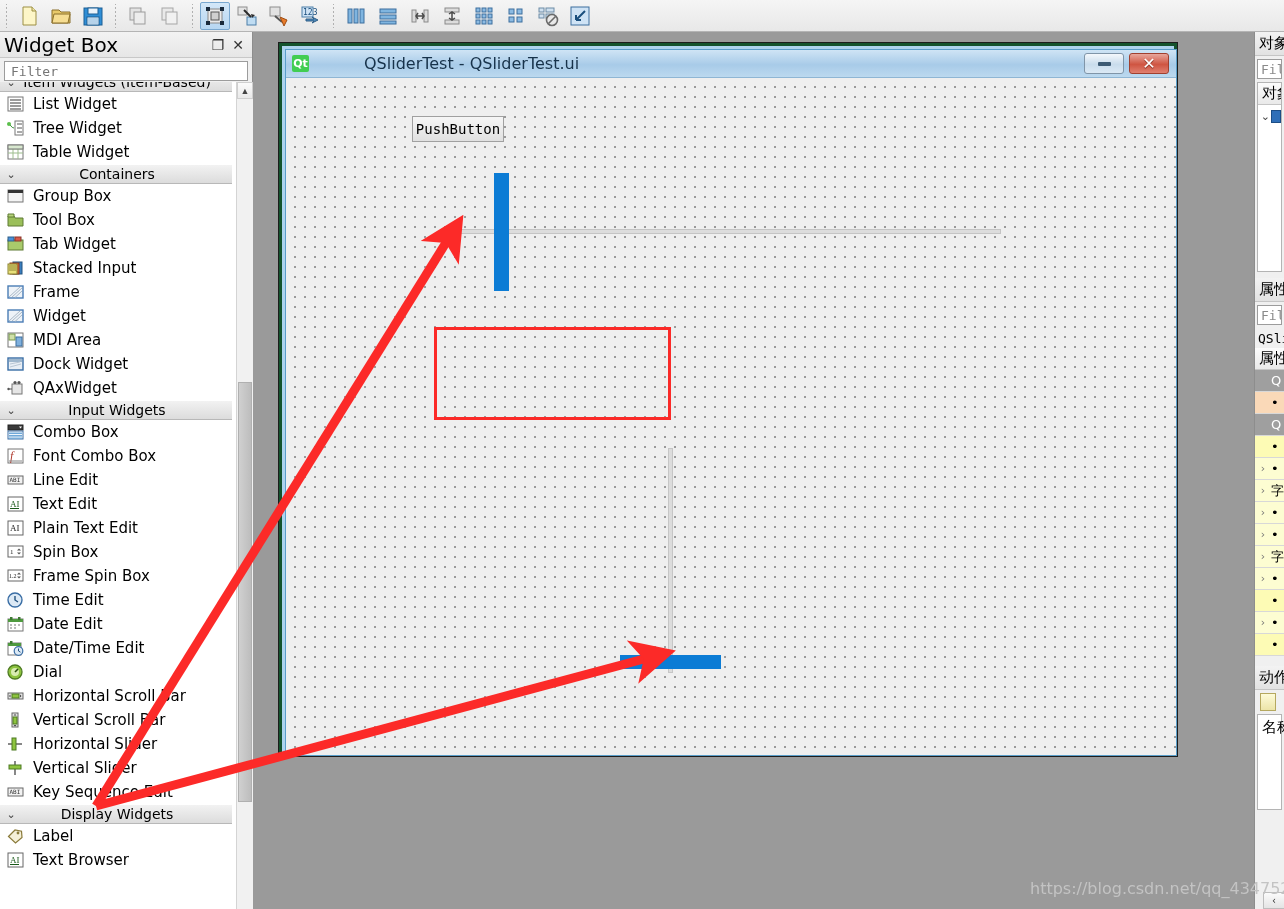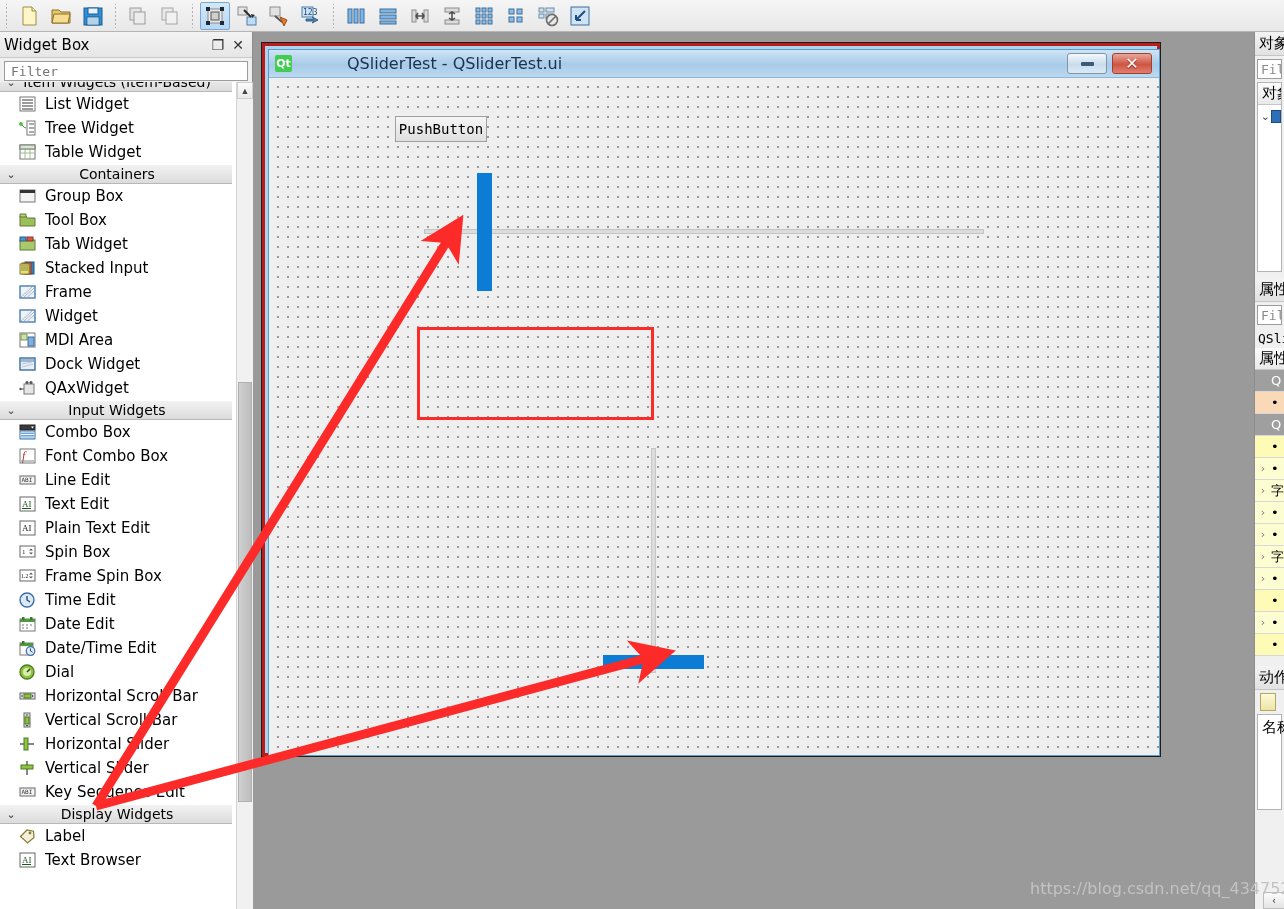--- a/index.html
+++ b/index.html
@@ -52,21 +52,21 @@
   }
   .wb-title {
     height: 26px;
     display: flex; align-items: center;
     padding: 0 4px;
     background: linear-gradient(#f3f3f3, #e6e6e6);
     border-bottom: 1px solid #c8c8c8;
   }
   .wb-title-text {
     flex: 1;
-    font-size: 15px; color: #000;
+    font-size: 20px; color: #000;
     font-family: "DejaVu Sans", sans-serif;
   }
   .wb-ctl { width: 20px; text-align: center; font-size: 14px; color: #333; }
   .wb-filter {
     margin: 3px 4px 2px 4px;
     height: 20px;
     background: #fff;
     border: 1px solid #9c9c9c;
     display: flex; align-items: center;
     padding-left: 4px;
@@ -91,21 +91,21 @@
     border-top: 1px solid #fff;
     border-bottom: 1px solid #b8b8b8;
     font-size: 14px;
     font-family: "DejaVu Sans", sans-serif;
   }
   .wb-group .chev { width: 22px; text-align: center; font-size: 11px; color: #444; }
   .wb-group .glabel { flex: 1; text-align: center; padding-right: 20px; color: #000; }
   .wb-item {
     height: 24px;
     display: flex; align-items: center;
-    padding-left: 17px;
+    padding-left: 5px;
     font-size: 15px;
     font-family: "DejaVu Sans", sans-serif;
     color: #000;
     background: #fff;
   }
   .wb-item .ico {
     width: 22px; height: 18px; margin-right: 6px;
     flex: 0 0 22px;
     display: flex; align-items: center; justify-content: center;
   }
@@ -129,23 +129,23 @@
   }
 
   
   .canvas {
     position: absolute; left: 253px; top: 32px;
     width: 1000px; height: 877px;
     background: #9a9a9a;
     overflow: hidden;
   }
   .form-sel {
-    position: absolute; left: 9px; top: 11px;
+    position: absolute; left: 26px; top: 11px;
     width: 898px; height: 713px;
-    border: 3px solid #b91c1c;
+    border: 3px solid #14532d;
     background: #add3ee;
     box-shadow: 0 0 0 1px #1d1d1d;
   }
   .form-win {
     position: absolute; left: 3px; top: 3px;
     width: 892px; height: 707px;
     border: 1px solid #5a9ec9;
     background: #f0f0f0;
     overflow: hidden;
   }

